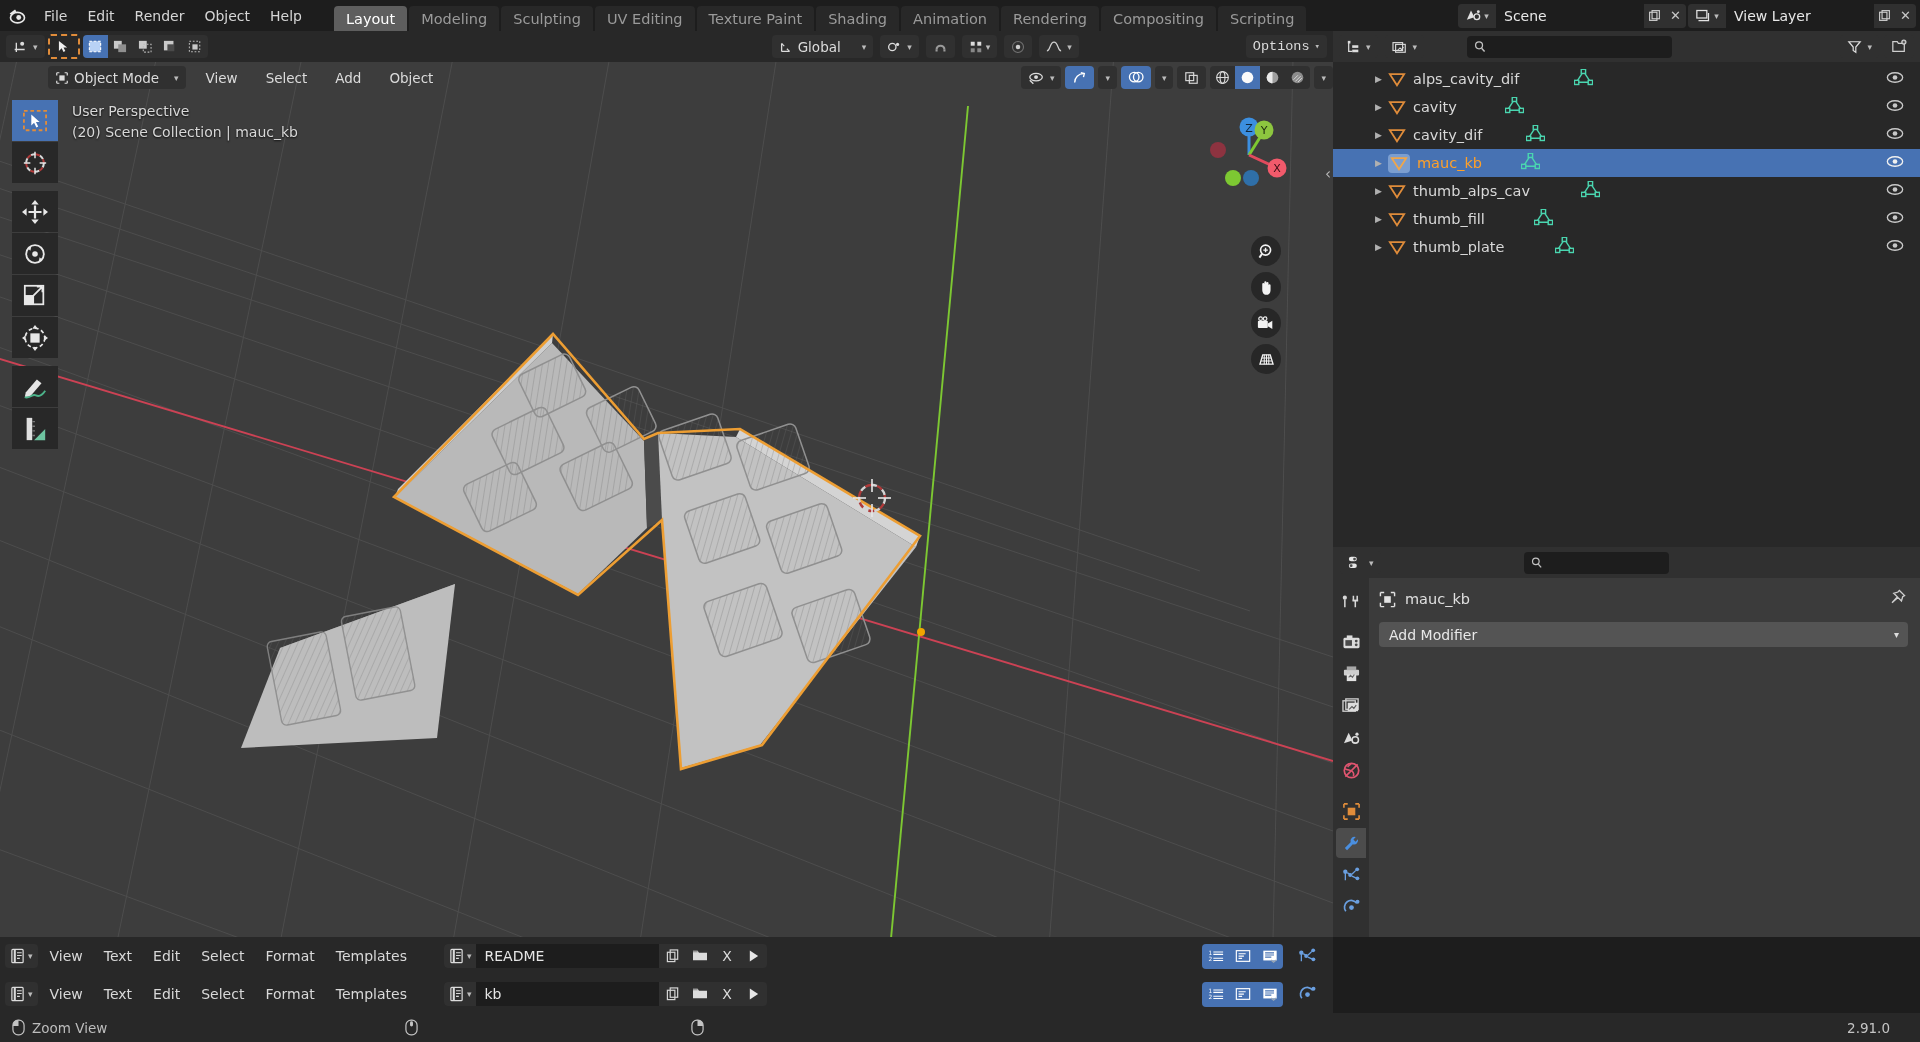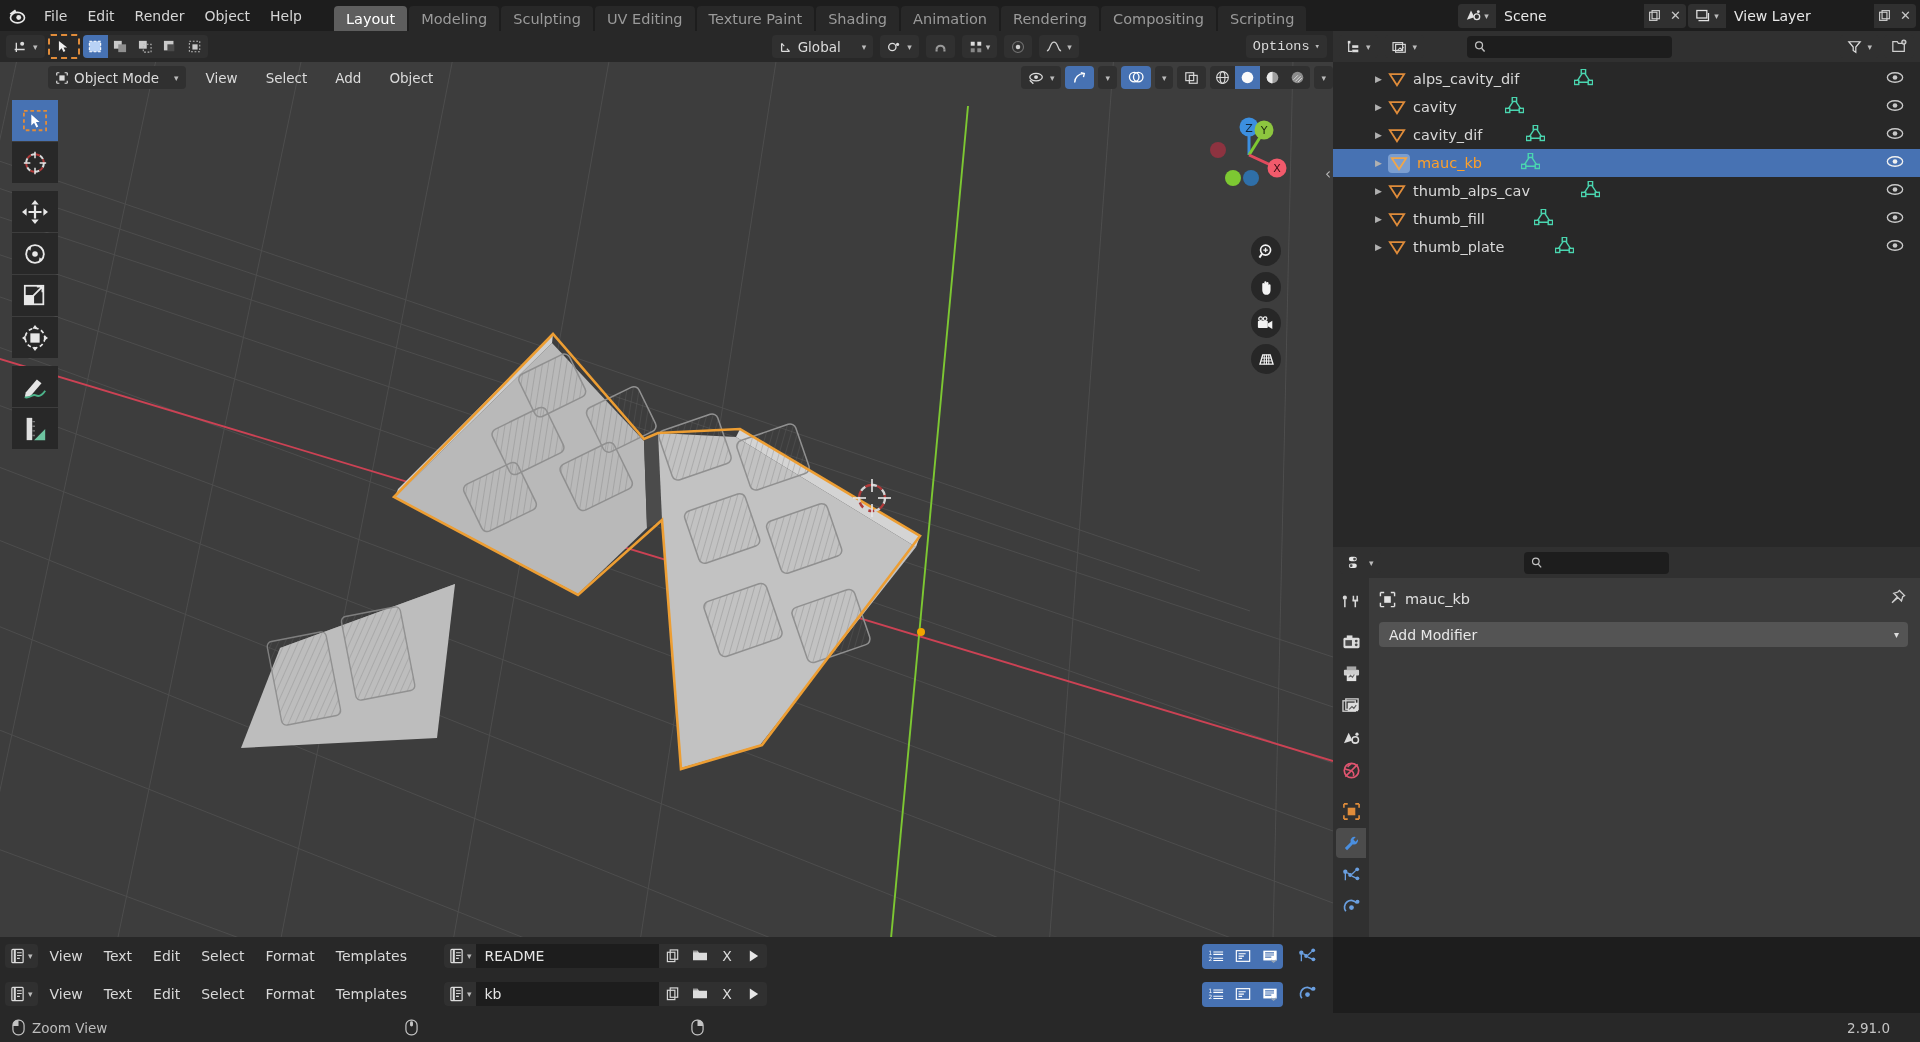--- a/index.html
+++ b/index.html
@@ -464,20 +464,24 @@
                 <path d="M4 11l5-5M6 13l6-6M9 13.6l4.4-4.4" stroke="#d9d9d9" stroke-width="1.1"></path>
               </svg>
             </div>
         </div>
         <div class="hbtn">
             <span class="chev">▾</span>
           </div>
       </div>
     </div>
 
+    <div class="vp-text">
+      <div>User Perspective</div>
+      <div>(20) Scene Collection | mauc_kb</div>
+    </div>
 
     <div class="toolbar">
       <div class="tool active">
         <svg width="26" height="24" viewBox="0 0 28 26">
             <rect x="2" y="2" width="24" height="21" fill="none" stroke="#e08c3a" stroke-width="2" stroke-dasharray="4 3"></rect>
             <path d="M10 6 L10 18 L13 15 L15.5 20 L17.5 19 L15 14 L19 14 Z" fill="#ffffff"></path>
           </svg>
       </div>
       <div class="tool">
         <svg width="28" height="26" viewBox="0 0 30 28">

